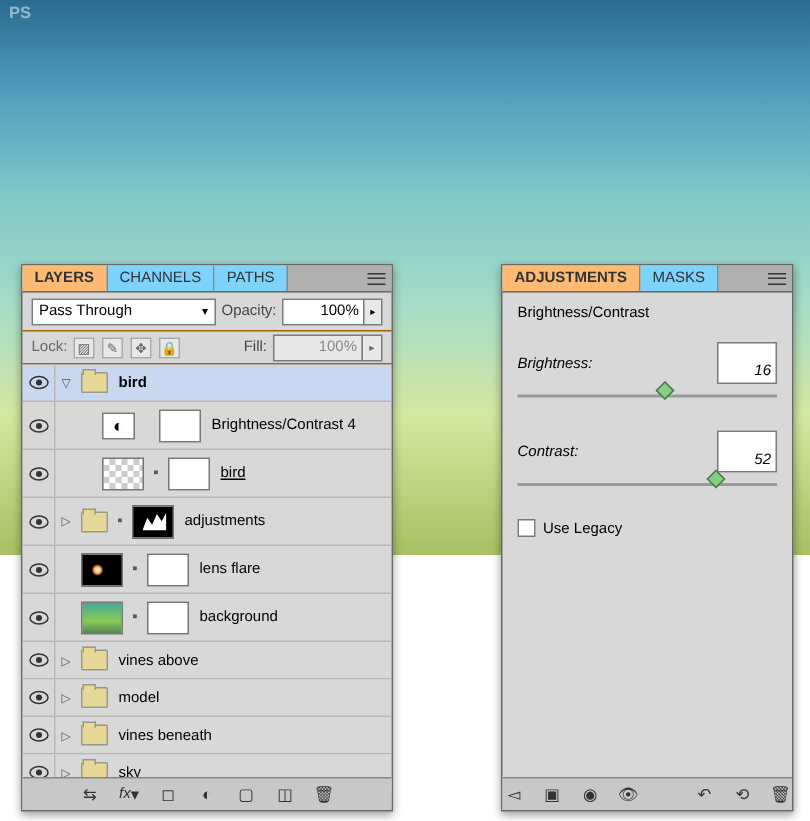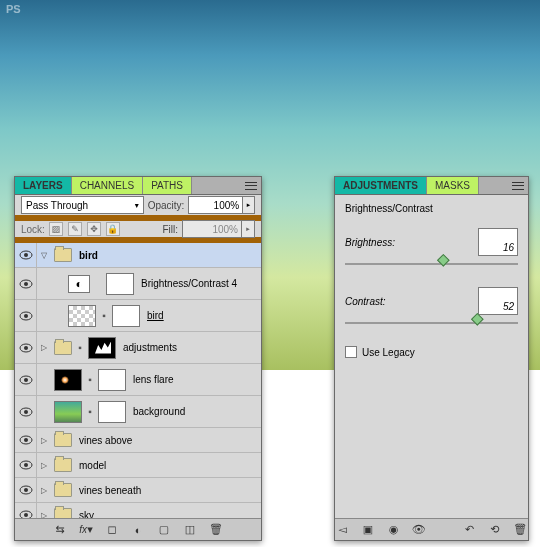--- a/index.html
+++ b/index.html
@@ -8,27 +8,27 @@
 .bg-image { position: absolute; top: 0; left: 0; width: 540px; height: 370px;
   background: linear-gradient(to bottom, #2a6b8f 0%, #4b9abb 15%, #7ec8c8 35%, #a8dcc8 55%, #d4e8a0 75%, #a8c060 100%);
 }
 .watermark { position: absolute; top: 3px; left: 6px; color: rgba(255,255,255,0.5); font-size: 11px; font-weight: bold; }
 
 .panel { position: absolute; background: #d8d8d8; border: 1px solid #6a6a6a; box-shadow: 0 2px 6px rgba(0,0,0,0.4); }
 
 
 .layers-panel { left: 14px; top: 176px; width: 248px; height: 365px; }
 .tabs { display: flex; background: #b0b0b0; border-bottom: 1px solid #6a6a6a; height: 18px; }
-.tab { padding: 3px 8px 2px; color: #333; cursor: pointer; border-right: 1px solid #888; background: #bef264; }
-.tab.active { background: #14b8a6; font-weight: bold; }
+.tab { padding: 3px 8px 2px; color: #333; cursor: pointer; border-right: 1px solid #888; background: #7dd3fc; }
+.tab.active { background: #fdba74; font-weight: bold; }
 .tab-menu { margin-left: auto; width: 20px; display: flex; align-items: center; justify-content: center; }
 .menu-lines { width: 12px; height: 8px; display: flex; flex-direction: column; justify-content: space-between; }
 .menu-lines span { height: 1px; background: #333; }
 
-.row { display: flex; align-items: center; padding: 3px 6px; border-bottom: 6px solid #a16207; }
+.row { display: flex; align-items: center; padding: 3px 6px; border-bottom: 1px solid #a16207; }
 .blend-row { height: 26px; }
 .blend-select { width: 135px; height: 18px; border: 1px solid #7a7a7a; background: #fff; display: flex; align-items: center; padding: 0 4px; justify-content: space-between; }
 .blend-select .arrow { font-size: 8px; }
 .lbl { margin: 0 4px; color: #444; }
 .opacity-field { width: 60px; height: 18px; border: 1px solid #7a7a7a; background: #fff; display: inline-flex; align-items: center; justify-content: flex-end; padding: 0 3px; }
 .pop-arrow { width: 14px; height: 18px; border: 1px solid #7a7a7a; background: #e8e8e8; display: inline-flex; align-items: center; justify-content: center; margin-left: -1px; font-size: 7px; }
 
 .lock-row { height: 22px; color: #666; }
 .lock-icons { display: flex; gap: 5px; margin-left: 4px; }
 .lock-ic { width: 14px; height: 14px; border: 1px solid #aaa; background: #e8e8e8; display: flex; align-items: center; justify-content: center; font-size: 9px; }

